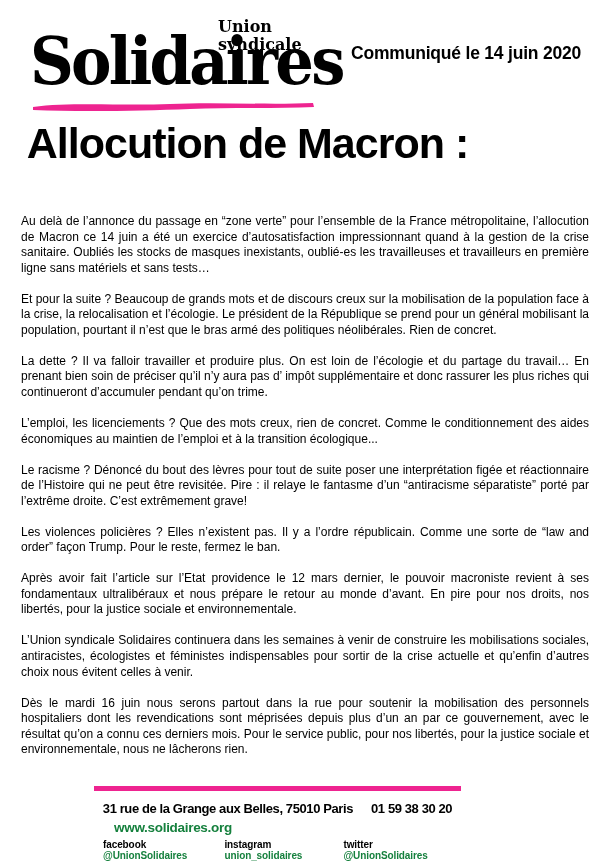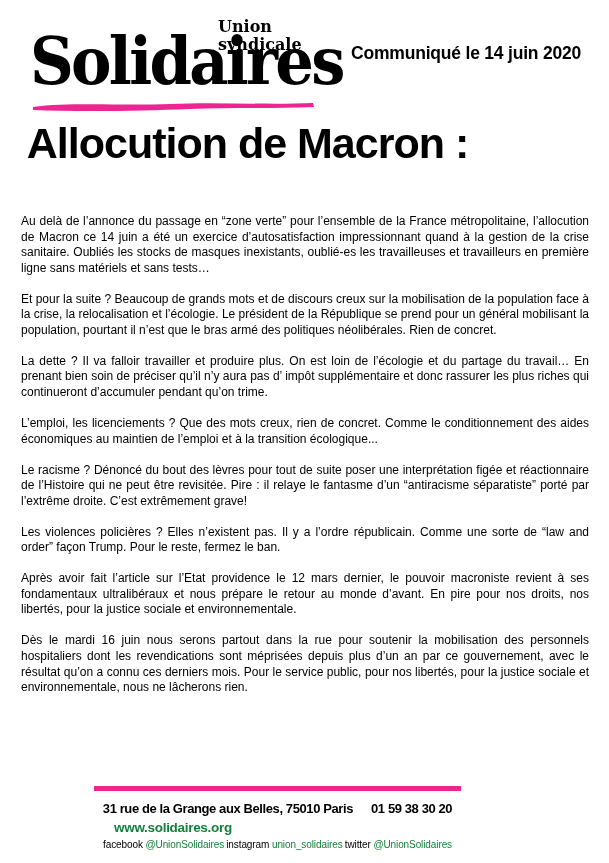--- a/index.html
+++ b/index.html
@@ -28,21 +28,21 @@
 
   
   .footer{position:absolute;left:94px;top:786px;width:367px;}
   .bar{height:5px;margin-bottom:10px;}
   .address-line{font-weight:bold;font-size:13px;letter-spacing:-0.4px;
                 text-align:center;white-space:nowrap;}
   .address-line .phone{display:inline-block;margin-left:18px;}
   .links-line{display:flex;justify-content:space-between;padding:0 18px 0 20px;
               margin-top:4px;font-weight:bold;font-size:13.5px;letter-spacing:-0.3px;}
   .social-line{display:flex;justify-content:space-between;padding:0 9px;
-               margin-top:4px;font-size:10px;font-weight:normal;letter-spacing:-0.1px;}
+               margin-top:4px;font-size:10px;font-weight:bold;letter-spacing:-0.1px;}
   .pink{color:#15803d;}
 </style>
 </head>
 <body>
 
 <div class="page">
 
   <div class="header">
     <div class="logo">
       <div class="union">
@@ -62,20 +62,21 @@
   </h1>
 
   <div class="content">
     <p>Au delà de l’annonce du passage en “zone verte” pour l’ensemble de la France métropolitaine, l’allocution de Macron ce 14 juin a été un exercice d’autosatisfaction impressionnant quand à la gestion de la crise sanitaire. Oubliés les stocks de masques inexistants, oublié-es les travailleuses et travailleurs en première ligne sans matériels et sans tests…</p>
     <p>Et pour la suite ? Beaucoup de grands mots et de discours creux sur la mobilisation de la population face à la crise, la relocalisation et l’écologie. Le président de la République se prend pour un général mobilisant la population, pourtant il n’est que le bras armé des politiques néolibérales. Rien de concret.</p>
     <p>La dette ? Il va falloir travailler et produire plus. On est loin de l’écologie et du partage du travail… En prenant bien soin de préciser qu’il n’y aura pas d’ impôt supplémentaire et donc rassurer les plus riches qui continueront d’accumuler pendant qu’on trime.</p>
     <p>L’emploi, les licenciements ? Que des mots creux, rien de concret. Comme le conditionnement des aides économiques au maintien de l’emploi et à la transition écologique...</p>
     <p>Le racisme ? Dénoncé du bout des lèvres pour tout de suite poser une interprétation figée et réactionnaire de l’Histoire qui ne peut être revisitée. Pire : il relaye le fantasme d’un “antiracisme séparatiste” porté par l’extrême droite. C’est extrêmement grave!</p>
     <p>Les violences policières ? Elles n’existent pas. Il y a l’ordre républicain. Comme une sorte de “law and order” façon Trump. Pour le reste, fermez le ban.</p>
     <p>Après avoir fait l’article sur l’Etat providence le 12 mars dernier, le pouvoir macroniste revient à ses fondamentaux ultralibéraux et nous prépare le retour au monde d’avant. En pire pour nos droits, nos libertés, pour la justice sociale et environnementale.</p>
+    <p>L’Union syndicale Solidaires continuera dans les semaines à venir de construire les mobilisations sociales, antiracistes, écologistes et féministes indispensables pour sortir de la crise actuelle et qu’enfin d’autres choix nous évitent celles à venir.</p>
     <p>Dès le mardi 16 juin nous serons partout dans la rue pour soutenir la mobilisation des personnels hospitaliers dont les revendications sont méprisées depuis plus d’un an par ce gouvernement, avec le résultat qu’on a connu ces derniers mois. Pour le service public, pour nos libertés, pour la justice sociale et environnementale, nous ne lâcherons rien.</p>
   </div>
 
   <div class="footer">
     <div class="bar" style="background: rgb(238, 36, 144);"></div>
     <div class="address-line">
       <span>31 rue de la Grange aux Belles, 75010 Paris</span><span class="phone">01 59 38 30 20</span>
     </div>
     <div class="links-line">
       <span class="pink">www.solidaires.org</span>

